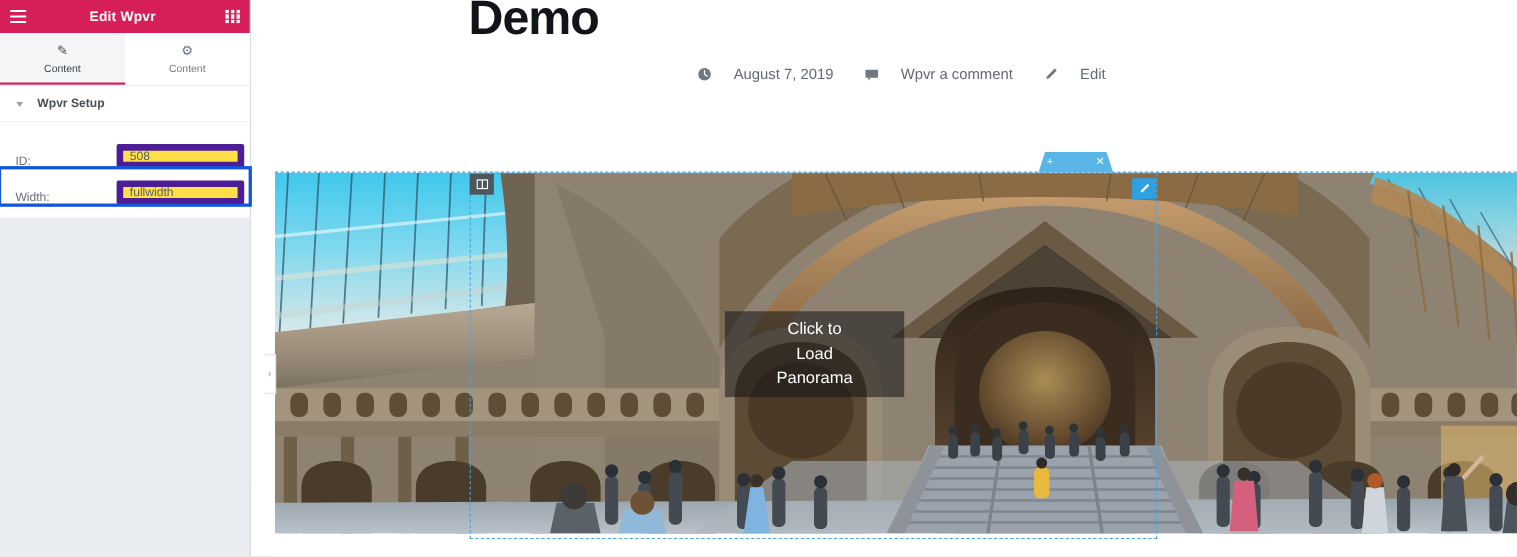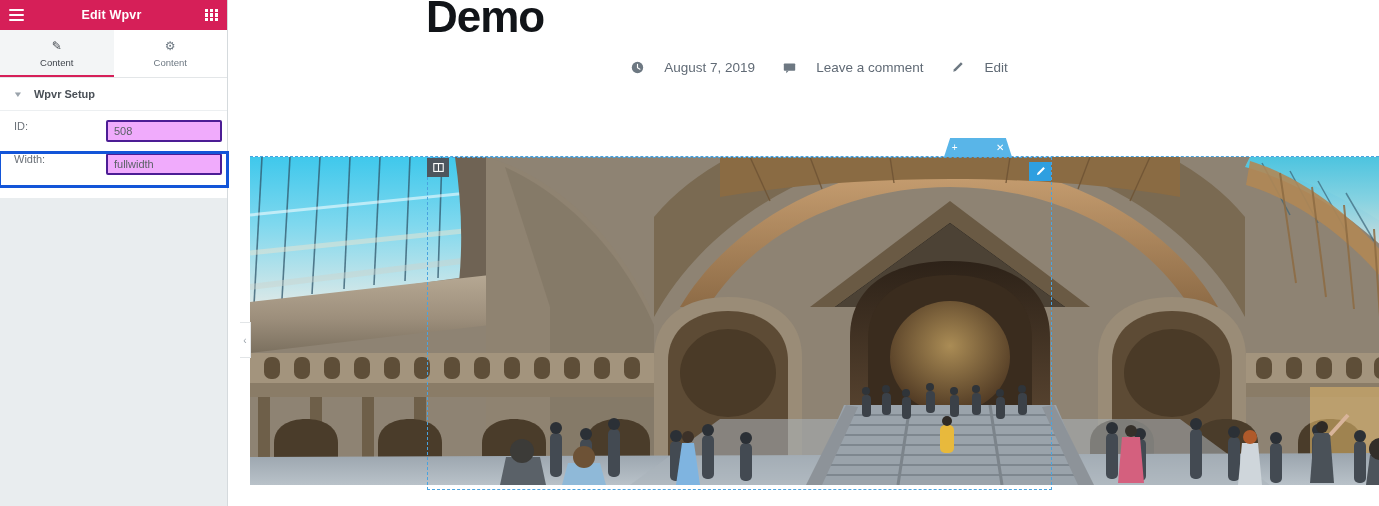--- a/index.html
+++ b/index.html
@@ -117,38 +117,38 @@
     font-weight: bold;
     color: #4a5057;
   }
 
   .panel-body {
     background: #ffffff;
     padding: 9px 0 12px 0;
   }
   .field-row {
     display: flex;
-    align-items: flex-start;
+    align-items: flex-end;
     padding: 0 14px;
     height: 33px;
     box-sizing: border-box;
     position: relative;
   }
   .field-label {
     width: 92px;
     font-size: 11px;
     color: #6b7178;
     flex-shrink: 0;
   }
   .field-input {
     width: 116px;
     height: 22px;
-    border: 2px solid #4c1d95;
+    border: 6px solid #4c1d95;
     border-radius: 2px;
-    background: #f0abfc;
+    background: #fde047;
     font-size: 11px;
     color: #5b6167;
     padding: 0 6px;
     box-sizing: border-box;
     font-family: "Liberation Sans", sans-serif;
     outline: none;
   }
   .field-row.highlighted {
     outline: 3px solid #1355d8;
     outline-offset: -1px;
@@ -408,21 +408,21 @@
       </span>
       <span>August 7, 2019</span>
     </div>
     <div class="meta-item">
       <span class="meta-icon">
         <svg width="13" height="13" viewBox="0 0 16 16">
             <rect x="1" y="3" width="14" height="9" rx="1" fill="#6d7882"></rect>
             <path d="M4 12l0 3 3-3z" fill="#6d7882"></path>
           </svg>
       </span>
-      <span>Leave a comment</span>
+      <span>Wpvr a comment</span>
     </div>
     <div class="meta-item">
       <span class="meta-icon">
         <svg width="13" height="13" viewBox="0 0 16 16">
             <path d="M12.2 1.6l2.2 2.2-8.6 8.6-3 .8.8-3z" fill="#6d7882"></path>
           </svg>
       </span>
       <span>Edit</span>
     </div>
   </div>
@@ -706,14 +706,19 @@
   </div>
 
   <div class="widget-selection">
     <div class="widget-edit-badge">
       <svg width="11" height="11" viewBox="0 0 16 16">
         <path d="M12.2 1.6l2.2 2.2-8.6 8.6-3 .8.8-3z" fill="#ffffff"></path>
       </svg>
     </div>
   </div>
 
+  <div class="load-overlay">
+    <span>Click to</span>
+    <span>Load</span>
+    <span>Panorama</span>
+  </div>
 
 </div>
 
 </body></html>

